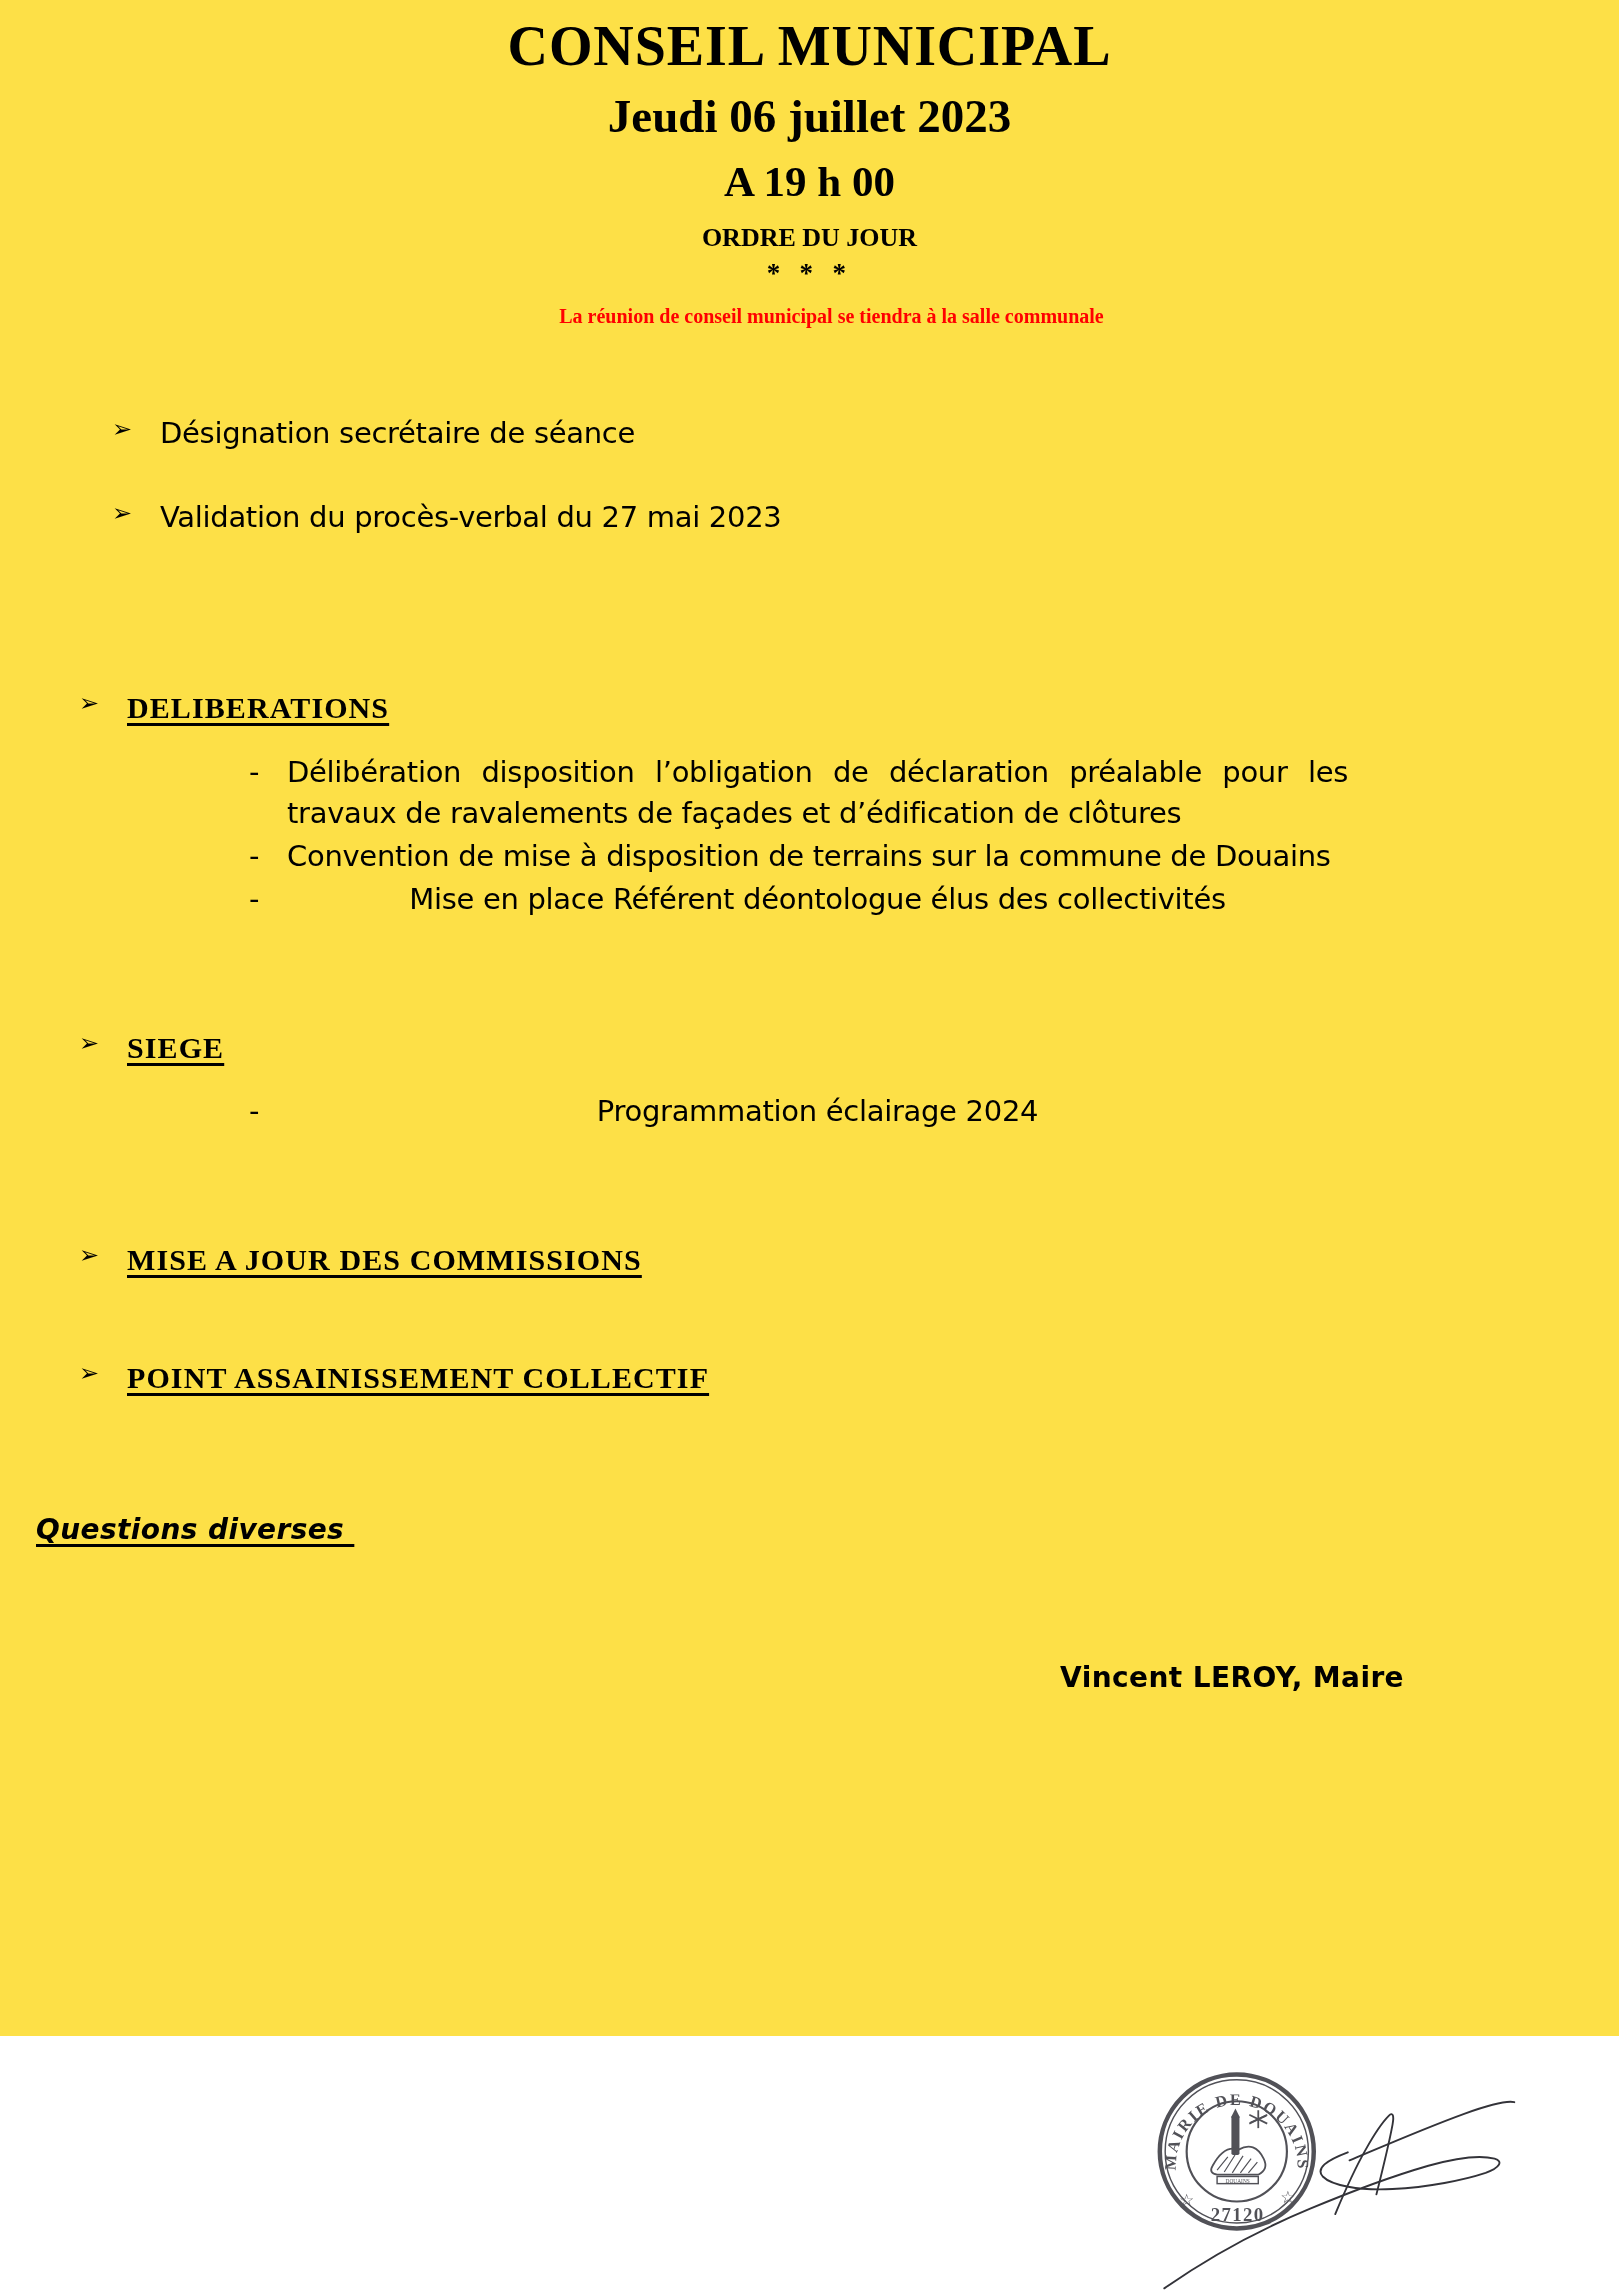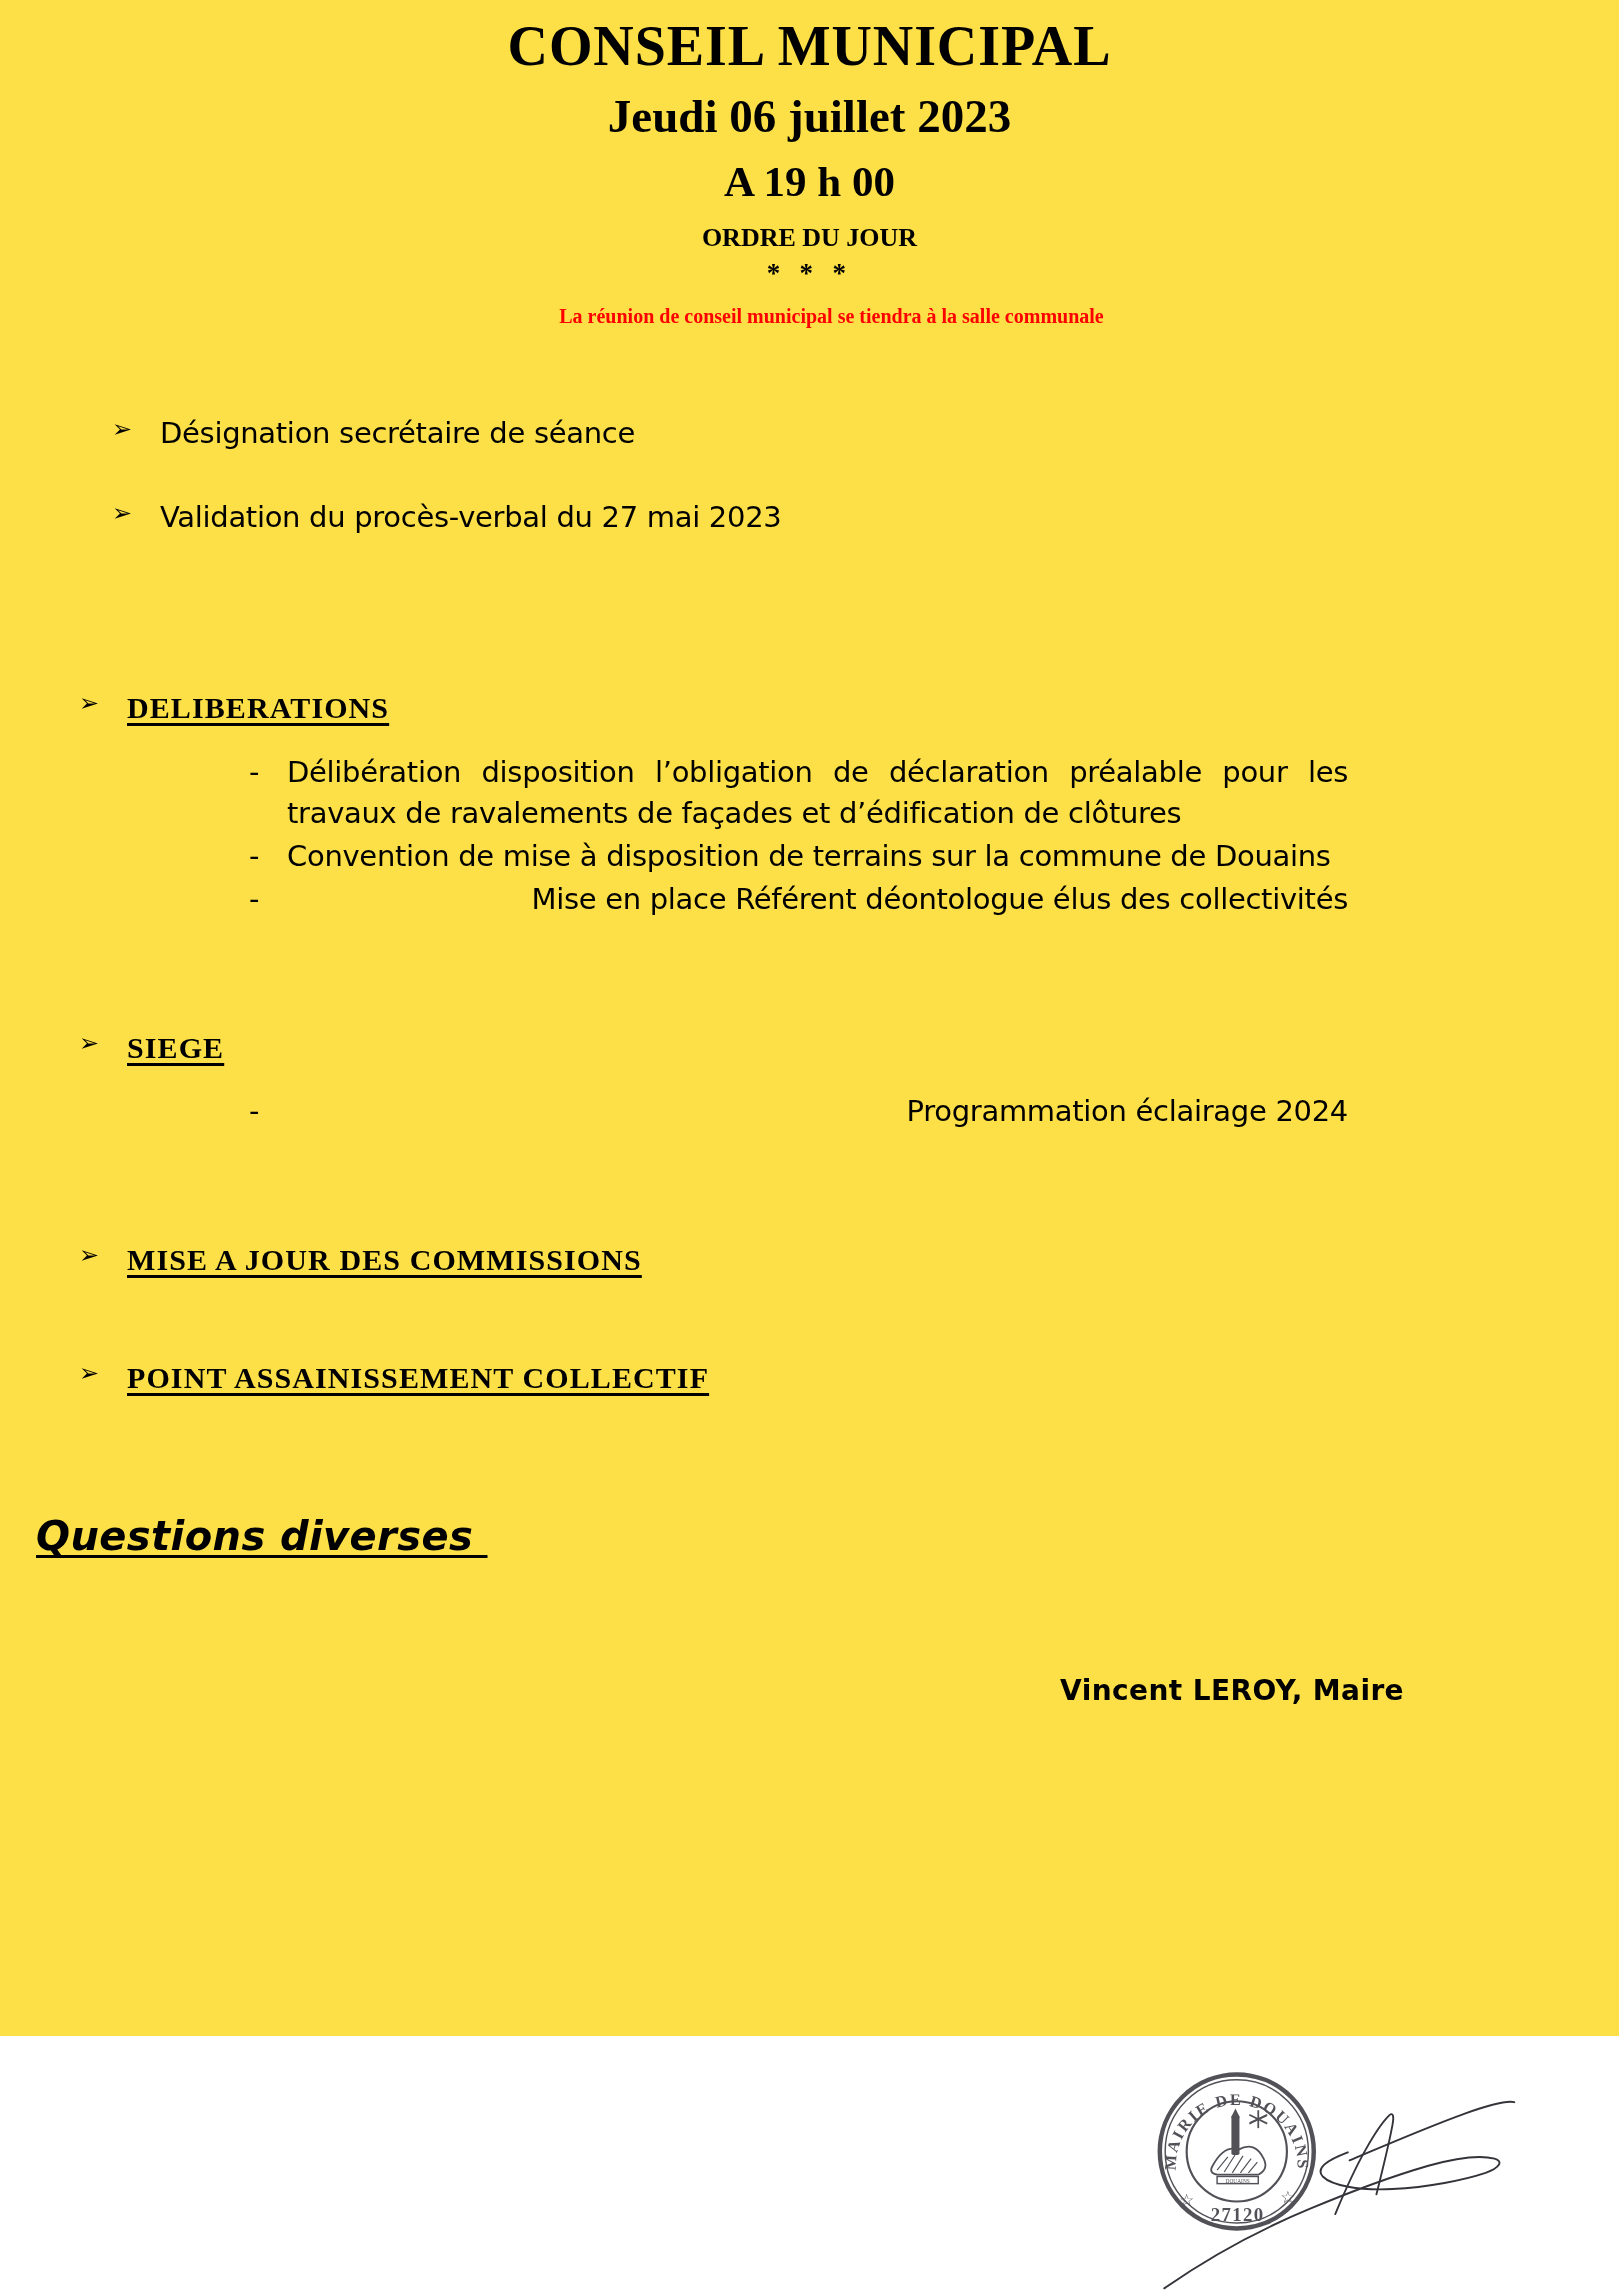--- a/index.html
+++ b/index.html
@@ -146,34 +146,34 @@
   .sub-text {
     flex: 1 1 auto;
     font-family: "DejaVu Sans", sans-serif;
     font-size: 29px;
     line-height: 1.42;
     text-align: justify;
     letter-spacing: -0.3px;
     max-width: 1061px;
   }
   .sub-text.nojustify {
-    text-align: right;
+    text-align: center;
   }
 
   .spacer-xl { height: 106px; }
   .spacer-lg { height: 77px; }
 
   
   .questions-line {
     margin-top: 115px;
     margin-left: 0;
     font-family: "DejaVu Sans", sans-serif;
     font-weight: bold;
     font-style: italic;
-    font-size: 40px;
+    font-size: 28px;
     letter-spacing: 0.4px;
     text-decoration: underline;
     text-underline-offset: 4.5px;
     text-decoration-thickness: 2.7px;
     display: inline-block;
     white-space: pre;
   }
 
   
   .signature-name {

